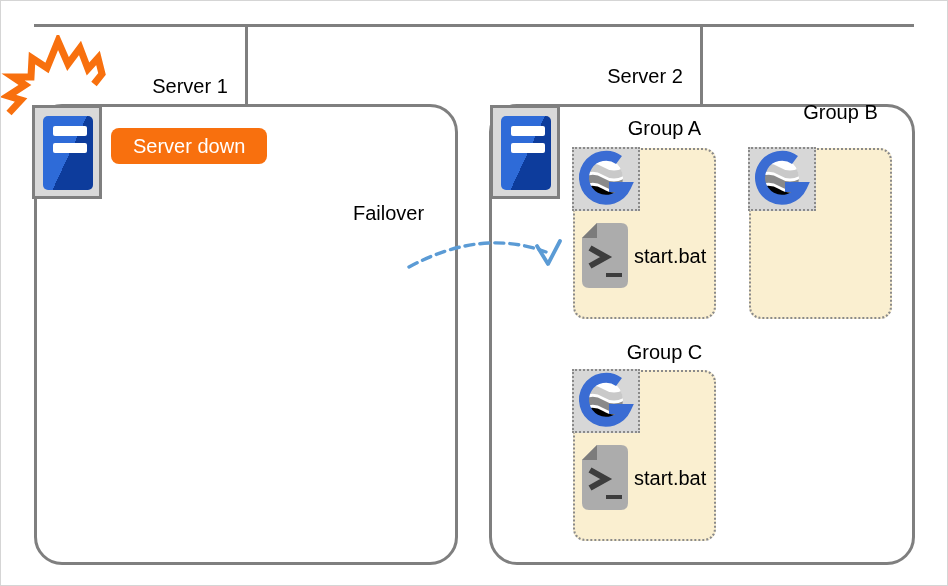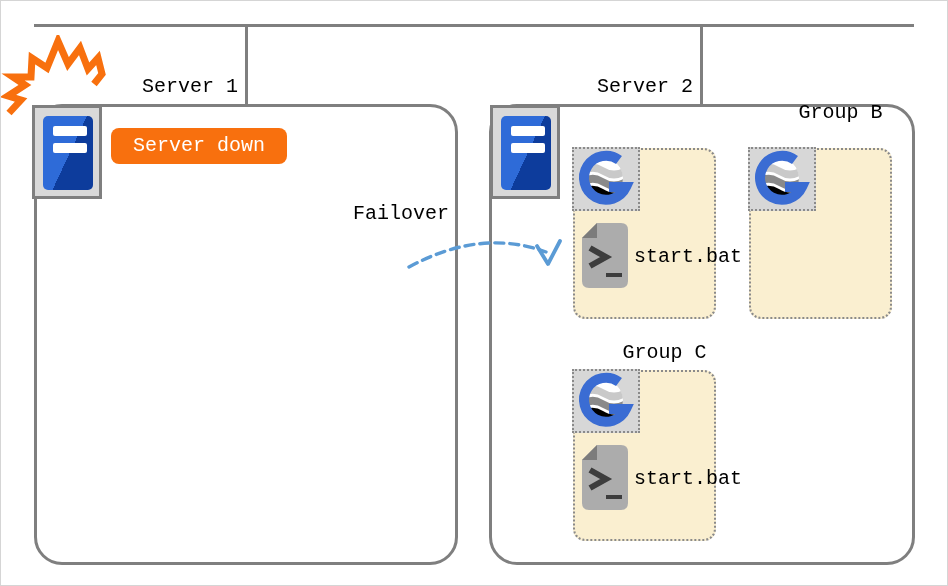--- a/index.html
+++ b/index.html
@@ -1,19 +1,19 @@
 <!DOCTYPE html>
 <html style="--status_orange: #F8700E; --failover_blue: #5B9BD5; --line_gray: #7F7F7F; --group_fill: #FAEFD0; --icon_tile_gray: #D9D9D9; --server_blue_light: #2E6BD8; --server_blue_dark: #0D3C9C; --app_logo_blue: #3A6CD3;"><head>
 <meta charset="utf-8">
 <style>
   html,body { margin:0; padding:0; background:#fff; }
   .canvas {
     position:relative; width:948px; height:586px; box-sizing:border-box;
     background:#fff; border:1px solid #d5d5d5; overflow:hidden;
-    font-family:Liberation Mono, monospace; color:#000;
+    font-family:Liberation Sans, sans-serif; color:#000;
   }
   .hline, .vline { position:absolute; background:var(--line_gray,#7f7f7f); }
   .server-box {
     position:absolute; box-sizing:border-box; background:#fff;
     border:3px solid var(--line_gray,#7f7f7f); border-radius:28px;
   }
   .label { position:absolute; font-size:20px; white-space:nowrap;text-align:right; }
   .centered { text-align:center; }
   .server-tile {
     position:absolute; width:70px; height:94px; box-sizing:border-box;
@@ -44,21 +44,21 @@
 </head>
 <body>
 
 <div class="canvas">
 
   <div class="hline" style="left:33px; top:23px; width:880px; height:3px;"></div>
   <div class="vline" style="left:244px; top:24px; width:3px; height:80px;"></div>
   <div class="vline" style="left:699px; top:24px; width:3px; height:80px;"></div>
 
   <div class="label centered" style="left:139px; top:74px; width:100px;">Server 1</div>
-  <div class="label centered" style="left:594px; top:74px; width:100px;">Server 2</div>
+  <div class="label centered" style="left:594px; top:64px; width:100px;">Server 2</div>
 
   <div class="server-box" style="left:33px; top:103px; width:424px; height:461px;"></div>
   <div class="server-box" style="left:488px; top:103px; width:426px; height:461px;"></div>
 
   <div class="server-tile" style="left:31px; top:104px;">
     <div class="server-body">
       <div class="server-slot slot1"></div>
       <div class="server-slot slot2"></div>
     </div>
   </div>
@@ -75,20 +75,21 @@
   </svg>
 
   <div class="badge">Server down</div>
 
   <div class="label" style="left:352px; top:201px;">Failover</div>
   <svg class="abs" style="left:395px; top:222px;" width="180" height="60" viewBox="0 0 180 60">
     <path d="M 13 44 Q 85 5 150 29" fill="none" stroke="var(--failover_blue,#5B9BD5)" stroke-width="3.4" stroke-dasharray="9 6" stroke-linecap="round"></path>
     <polyline points="141,23 152,41 164,18" fill="none" stroke="var(--failover_blue,#5B9BD5)" stroke-width="3.8" stroke-linecap="round" stroke-linejoin="round"></polyline>
   </svg>
 
+  <div class="label centered" style="left:592px; top:116px; width:143px;">Group A</div>
   <div class="label centered" style="left:768px; top:100px; width:143px;">Group B</div>
   <div class="label centered" style="left:592px; top:340px; width:143px;text-align:center;">Group C</div>
 
   <div class="group-box" style="left:572px; top:147px;"></div>
   <div class="group-box" style="left:748px; top:147px;"></div>
   <div class="group-box" style="left:572px; top:369px;"></div>
 
   <div class="app-tile" style="left:571px; top:146px;">
     <svg width="64" height="60" viewBox="0 0 64 60">
       <clipPath id="sphA">

